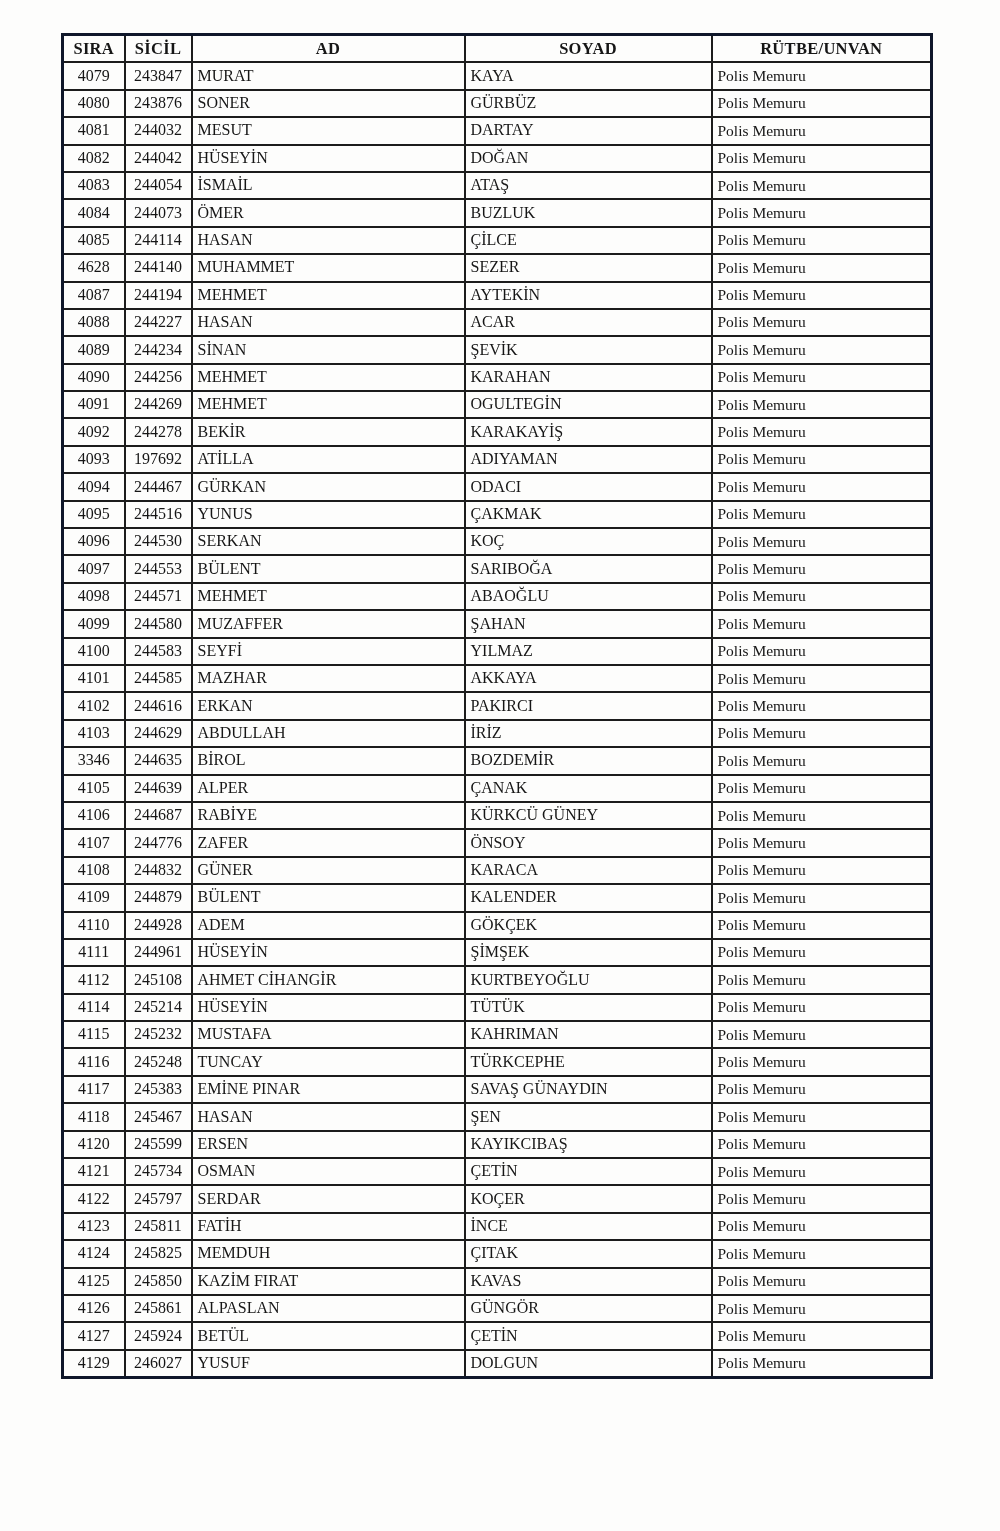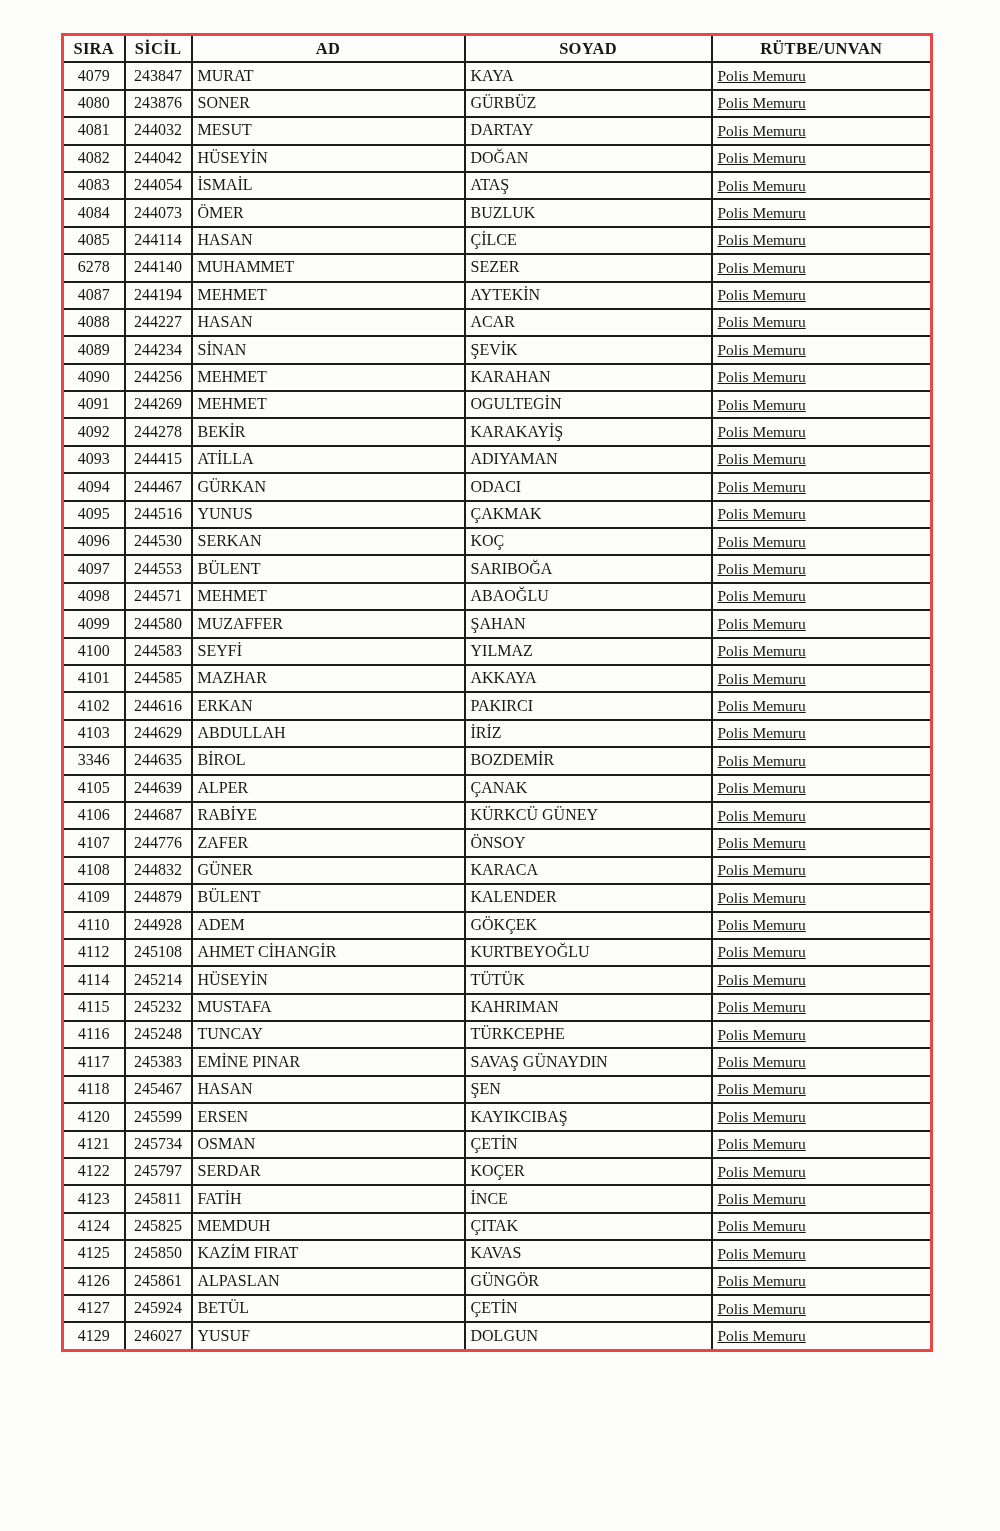--- a/index.html
+++ b/index.html
@@ -19,21 +19,21 @@
     height: 1531px;
     background: #fdfdfc;
   }
   table.personnel {
     position: absolute;
     left: 61px;
     top: 33px;
     width: 869px;
     border-collapse: collapse;
     table-layout: fixed;
-    border: 3px solid #ef4444;
+    border: 3px solid #0f172a;
   }
   .personnel th,
   .personnel td {
     border: 2px solid #1c1c1c;
     height: 25.4px;
     padding: 0;
     font-size: 16px;
     line-height: 1.05;
     white-space: nowrap;
     overflow: hidden;
@@ -50,21 +50,20 @@
     text-align: center;
   }
   .personnel td.c-ad,
   .personnel td.c-soyad,
   .personnel td.c-rutbe {
     text-align: left;
     padding-left: 5px;
   }
   .personnel td.c-rutbe {
     font-size: 15.5px;
-    text-decoration: underline;
   }
 </style>
 </head>
 <body>
 
 <div class="page">
   <table class="personnel">
     <colgroup>
       <col style="width:62px">
       <col style="width:67px">
@@ -125,21 +124,21 @@
           <td class="c-rutbe">Polis Memuru</td>
         </tr>
         <tr>
           <td class="c-sira">4085</td>
           <td class="c-sicil">244114</td>
           <td class="c-ad">HASAN</td>
           <td class="c-soyad">ÇİLCE</td>
           <td class="c-rutbe">Polis Memuru</td>
         </tr>
         <tr>
-          <td class="c-sira">6278</td>
+          <td class="c-sira">4628</td>
           <td class="c-sicil">244140</td>
           <td class="c-ad">MUHAMMET</td>
           <td class="c-soyad">SEZER</td>
           <td class="c-rutbe">Polis Memuru</td>
         </tr>
         <tr>
           <td class="c-sira">4087</td>
           <td class="c-sicil">244194</td>
           <td class="c-ad">MEHMET</td>
           <td class="c-soyad">AYTEKİN</td>
@@ -175,21 +174,21 @@
         </tr>
         <tr>
           <td class="c-sira">4092</td>
           <td class="c-sicil">244278</td>
           <td class="c-ad">BEKİR</td>
           <td class="c-soyad">KARAKAYİŞ</td>
           <td class="c-rutbe">Polis Memuru</td>
         </tr>
         <tr>
           <td class="c-sira">4093</td>
-          <td class="c-sicil">244415</td>
+          <td class="c-sicil">197692</td>
           <td class="c-ad">ATİLLA</td>
           <td class="c-soyad">ADIYAMAN</td>
           <td class="c-rutbe">Polis Memuru</td>
         </tr>
         <tr>
           <td class="c-sira">4094</td>
           <td class="c-sicil">244467</td>
           <td class="c-ad">GÜRKAN</td>
           <td class="c-soyad">ODACI</td>
           <td class="c-rutbe">Polis Memuru</td>
@@ -297,20 +296,27 @@
           <td class="c-sicil">244879</td>
           <td class="c-ad">BÜLENT</td>
           <td class="c-soyad">KALENDER</td>
           <td class="c-rutbe">Polis Memuru</td>
         </tr>
         <tr>
           <td class="c-sira">4110</td>
           <td class="c-sicil">244928</td>
           <td class="c-ad">ADEM</td>
           <td class="c-soyad">GÖKÇEK</td>
+          <td class="c-rutbe">Polis Memuru</td>
+        </tr>
+        <tr>
+          <td class="c-sira">4111</td>
+          <td class="c-sicil">244961</td>
+          <td class="c-ad">HÜSEYİN</td>
+          <td class="c-soyad">ŞİMŞEK</td>
           <td class="c-rutbe">Polis Memuru</td>
         </tr>
         <tr>
           <td class="c-sira">4112</td>
           <td class="c-sicil">245108</td>
           <td class="c-ad">AHMET CİHANGİR</td>
           <td class="c-soyad">KURTBEYOĞLU</td>
           <td class="c-rutbe">Polis Memuru</td>
         </tr>
         <tr>

